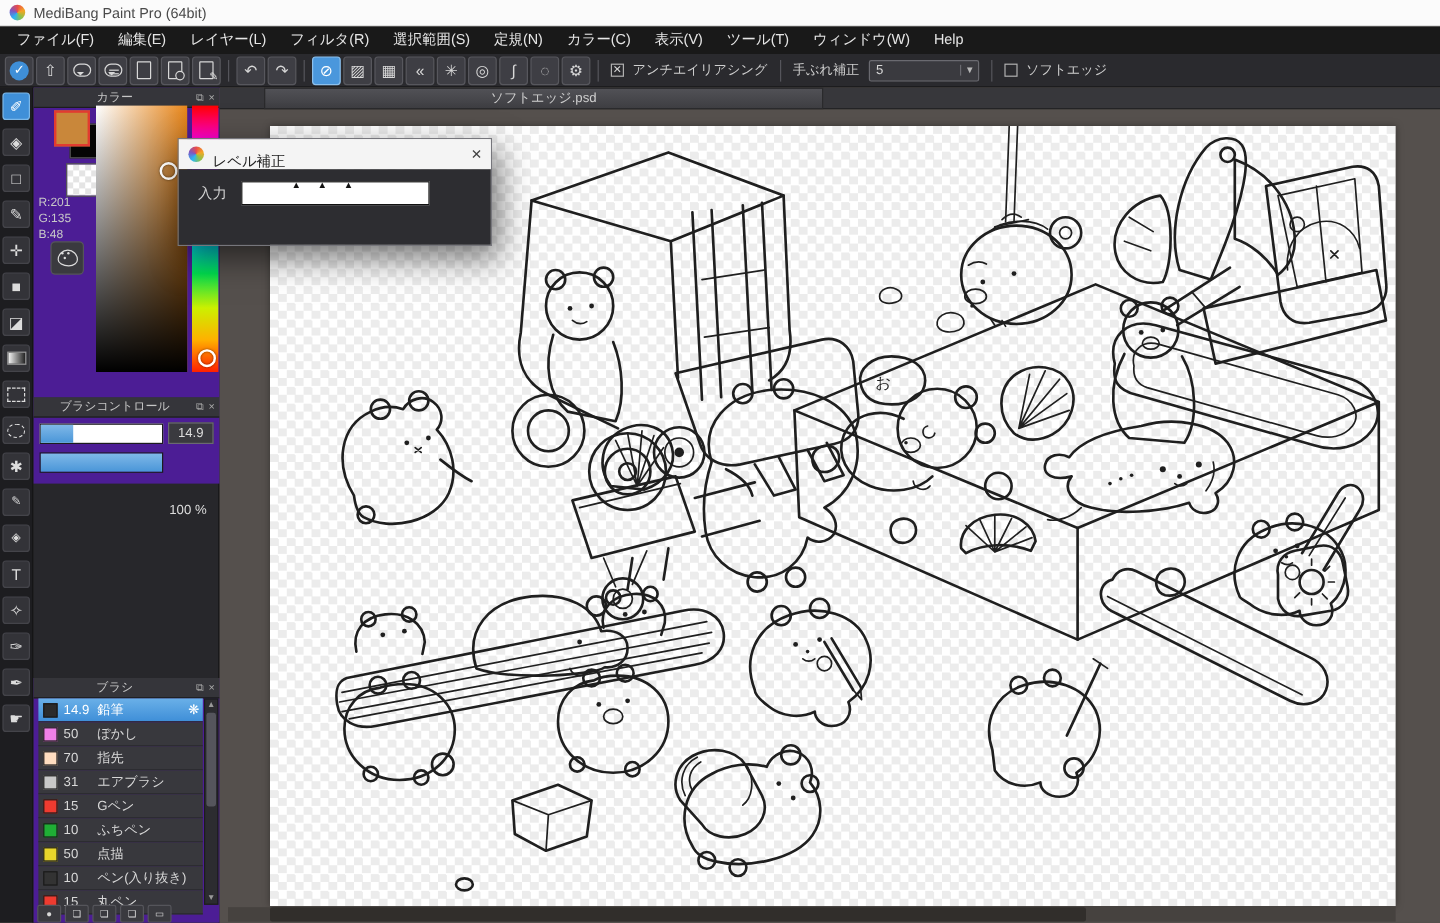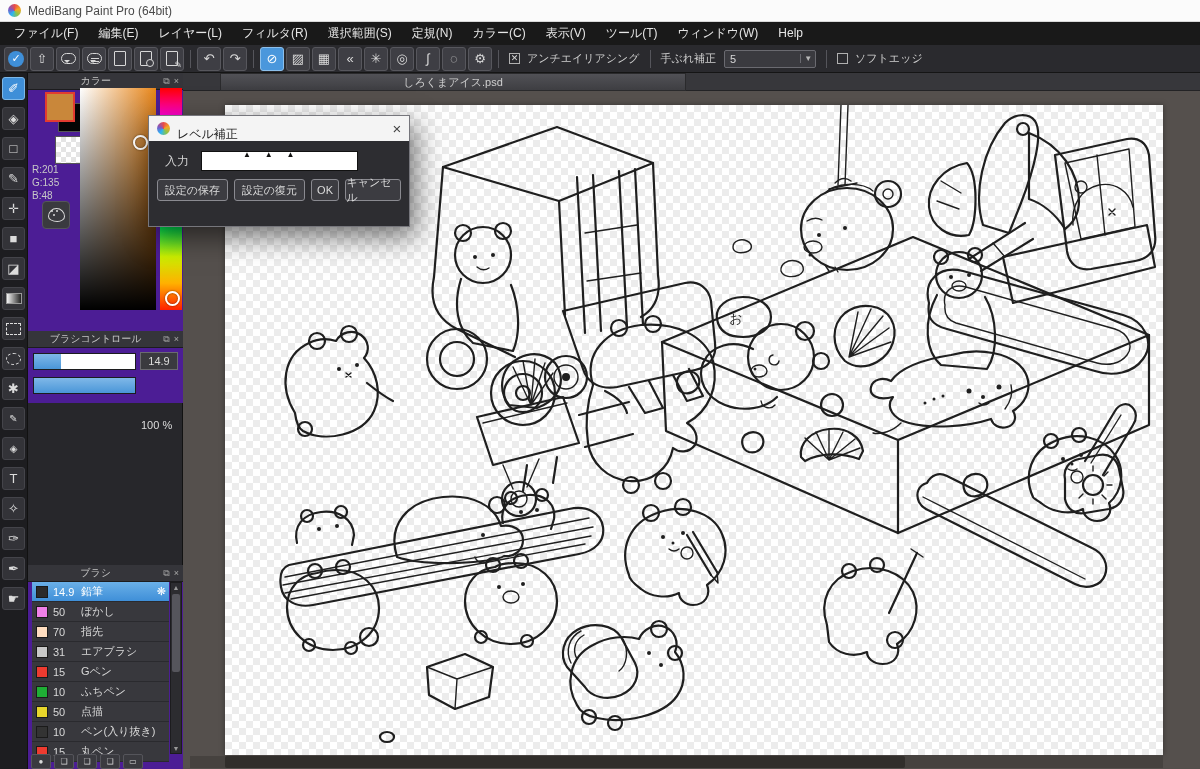--- a/index.html
+++ b/index.html
@@ -404,21 +404,21 @@
     <div class="bbtn">●</div>
     <div class="bbtn">❏</div>
     <div class="bbtn">❏</div>
     <div class="bbtn">❏</div>
     <div class="bbtn">▭</div>
   </div>
 </div>
 
 <div class="canvasarea">
   <div class="tabbar">
-    <div class="tab">しろくまアイス.psd</div>
+    <div class="tab">ソフトエッジ.psd</div>
   </div>
   <div class="canvas">
     <svg class="art" viewBox="0 0 938 650" width="938" height="650">
 
       <g>
         <path d="M218,62 L332,22 L428,58 L334,96 Z"></path>
         <path d="M218,62 L209,172 C204,196 212,214 232,224 L290,252"></path>
         <path d="M334,96 L340,210"></path>
         <path d="M428,58 L433,170 C436,190 430,204 416,212"></path>
         <path d="M352,72 L360,228 M368,70 L376,226 M394,66 L402,222 M410,64 L418,220"></path>
@@ -654,20 +654,14 @@
   </div>
   <div class="dbody">
     <div class="drow">
       <div class="dlabel">入力</div>
       <div class="dtrack" id="lv-in">
           <span class="lvm" style="left: 29%;">▲</span>
           <span class="lvm" style="left: 43%;">▲</span>
           <span class="lvm" style="left: 57%;">▲</span>
         </div>
     </div>
-    <div class="dbtns">
-      <div class="dbtn" style="width:74px;">設定の保存</div>
-      <div class="dbtn" style="width:74px;">設定の復元</div>
-      <div class="dbtn" style="width:30px;">OK</div>
-      <div class="dbtn" style="width:58px;">キャンセル</div>
-    </div>
   </div>
 </div>
 
 </body></html>

